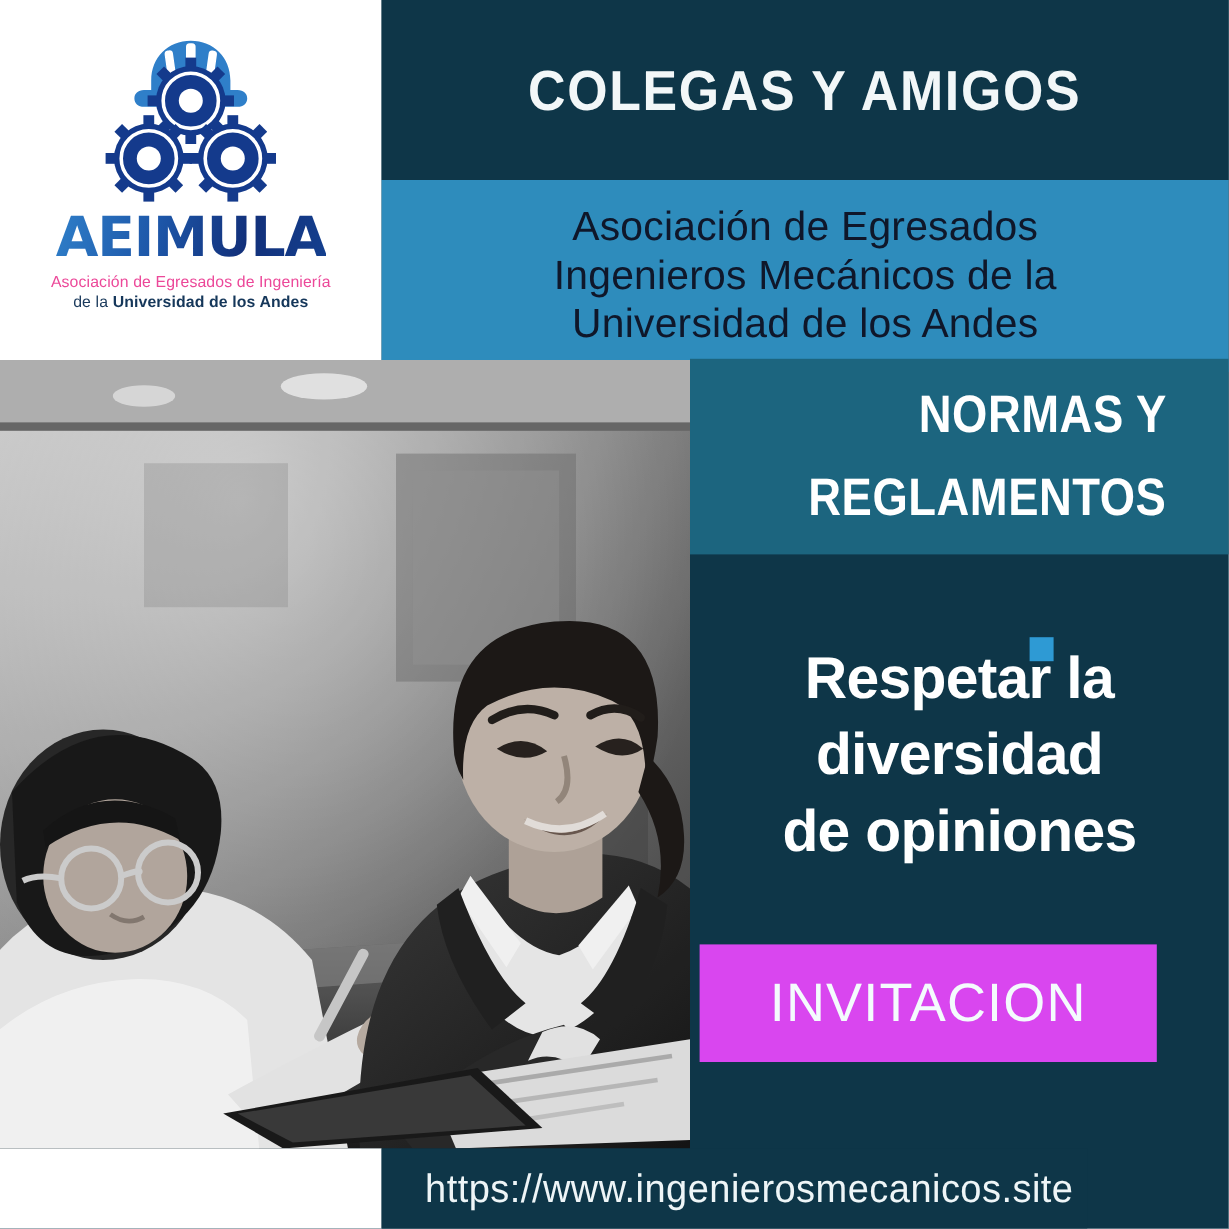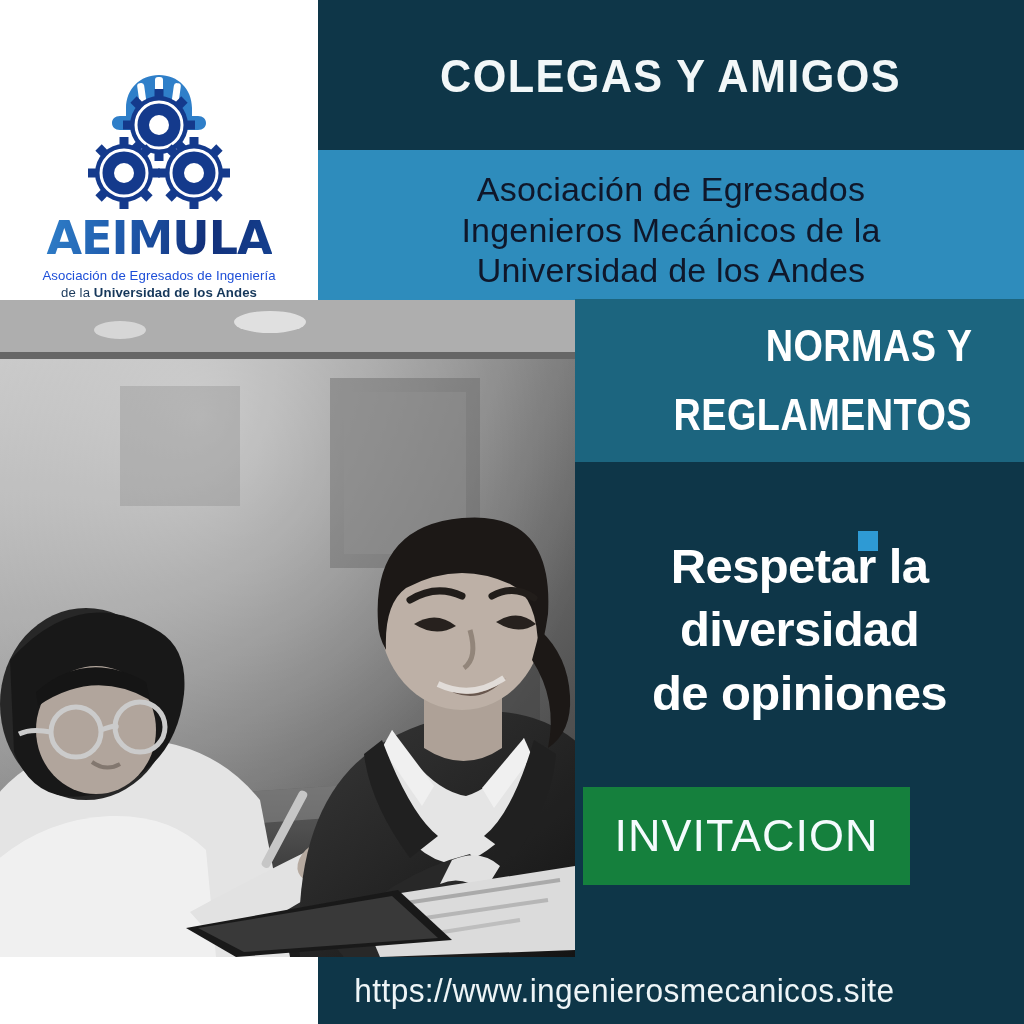--- a/index.html
+++ b/index.html
@@ -16,40 +16,40 @@
     background:#0e3648;
     overflow:hidden;
   }
 
   
   .logo-card {
     position:absolute; left:0; top:0;
     width:318px; height:300px;
     background:#ffffff;
     display:flex; flex-direction:column;
-    align-items:center; justify-content:flex-end;
+    align-items:center; justify-content:flex-start;
     padding-top:22px;
   }
   .logo-mark { width:160px; height:150px; display:block; }
   .logo-word {
     font-family:"DejaVu Sans", sans-serif;
     font-weight:700;
     font-size:46px;
     letter-spacing:-1px;
     line-height:1;
     margin-top:2px;
     background:linear-gradient(105deg,#2f7fc9 0%,#1d56a8 38%,#12307a 70%,#14408f 100%);
     -webkit-background-clip:text;
     background-clip:text;
     color:transparent;
     -webkit-text-fill-color:transparent;
     text-shadow:none;
   }
   .logo-sub1 {
-    font-size:13.2px; color:#1d4ed8; margin-top:7px;
+    font-size:13.2px; color:#ec4899; margin-top:7px;
     letter-spacing:.1px; white-space:nowrap;
   }
   .logo-sub2 {
     font-size:13.2px; color:#1b3a5c; margin-top:2px;
     letter-spacing:.1px; white-space:nowrap;
   }
   .logo-sub2 b { font-weight:700; color:#15375a; }
 
   
   .headline-bar {
@@ -137,22 +137,22 @@
   .accent-sq {
     position:absolute;
     width:20px; height:20px;
     background:#2e9ad4;
     right:50px; top:-4px;
   }
 
   
   .cta {
     position:absolute; left:583px; top:787px;
-    width:327px; height:98px;
-    background:#15803d;
+    width:381px; height:98px;
+    background:#d946ef;
     display:flex; align-items:center; justify-content:center;
   }
   .cta .txt {
     font-size:45px;
     color:#f4fbfd;
     letter-spacing:1px;
     white-space:nowrap;
   }
 
   

